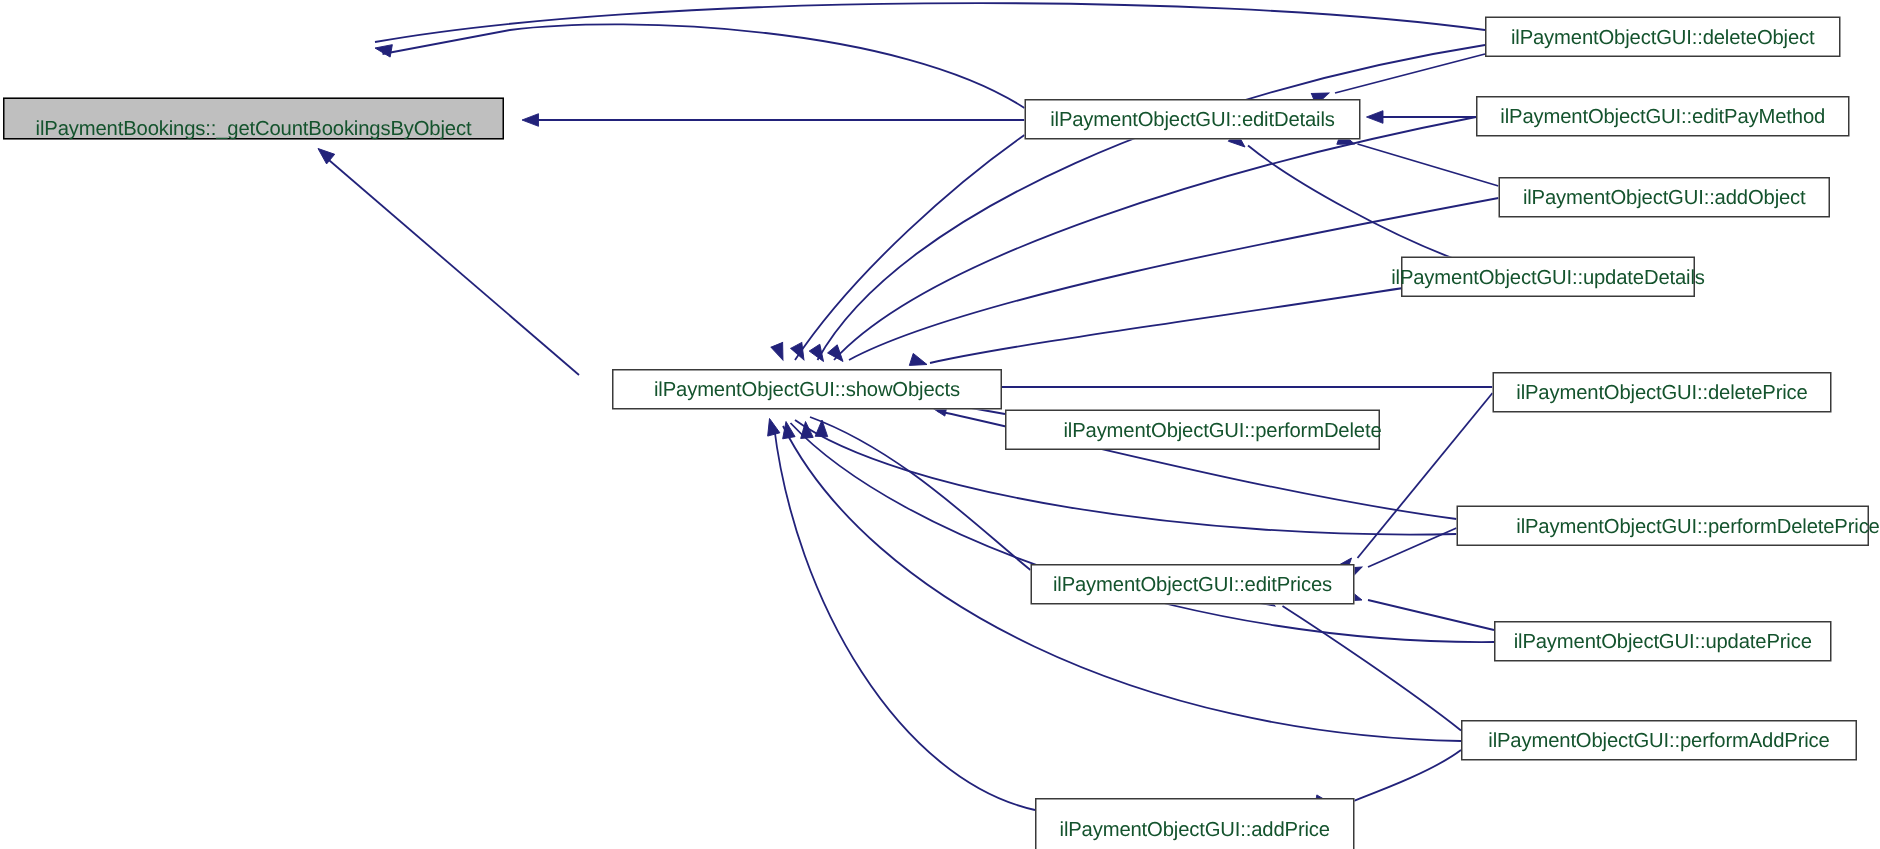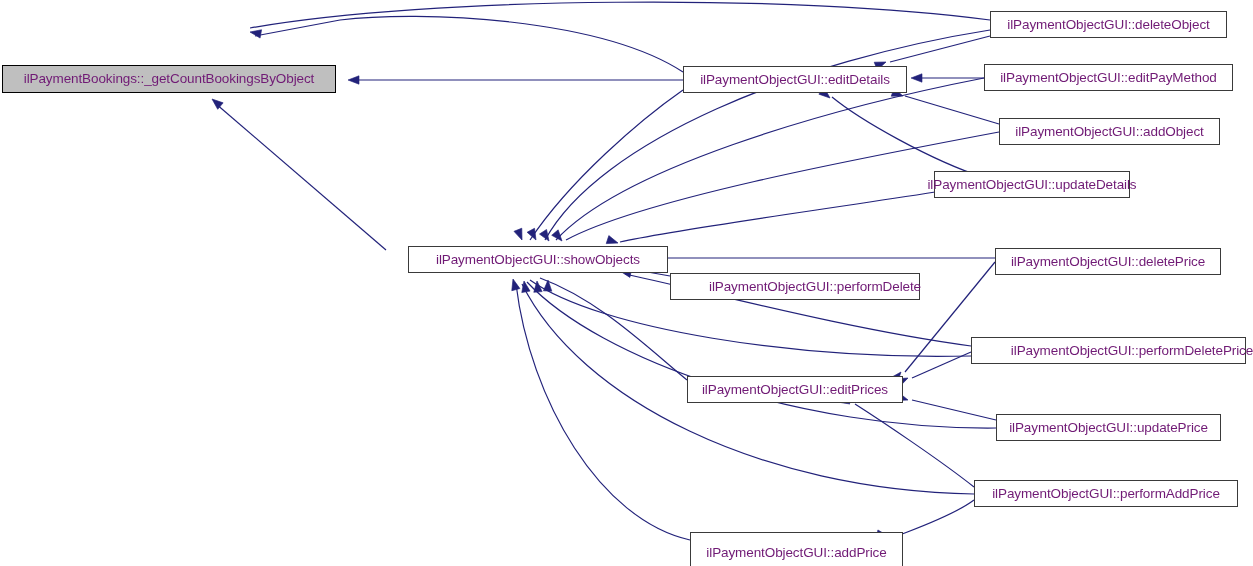--- a/index.html
+++ b/index.html
@@ -30,32 +30,33 @@
   .edge-arrow {
     fill: #22227a;
     stroke: #22227a;
     stroke-width: 0.6;
   }
   .gnode {
     position: absolute;
     box-sizing: border-box;
     border: 1px solid #3a3a3a;
     background: #ffffff;
-    color: #701a75;
+    color: #14532d;
     font-size: 13.5px;
     line-height: 1;
     display: flex;
     align-items: center;
     justify-content: center;
     white-space: nowrap;
     letter-spacing: -0.1px;
   }
   .gnode.root {
     background: #bfbfbf;
     border: 1px solid #000000;
+    align-items: flex-end;
   }
   .gnode-label {
     display: block;
     padding: 0 6px;
   }
 </style>
 </head>
 <body>
 
 <div id="graph-root">

